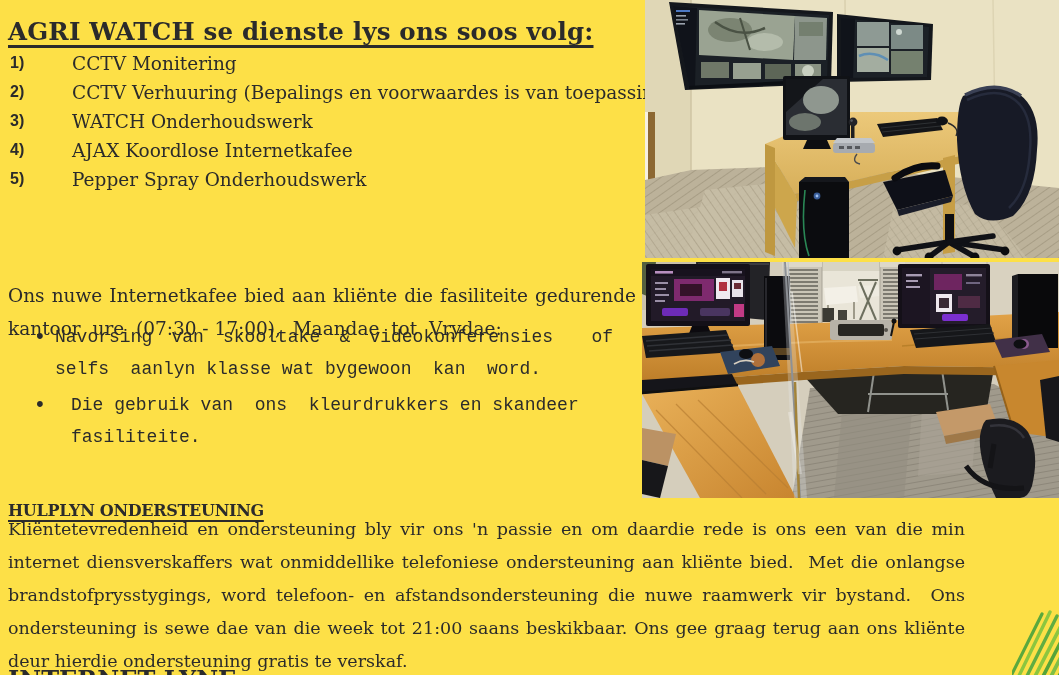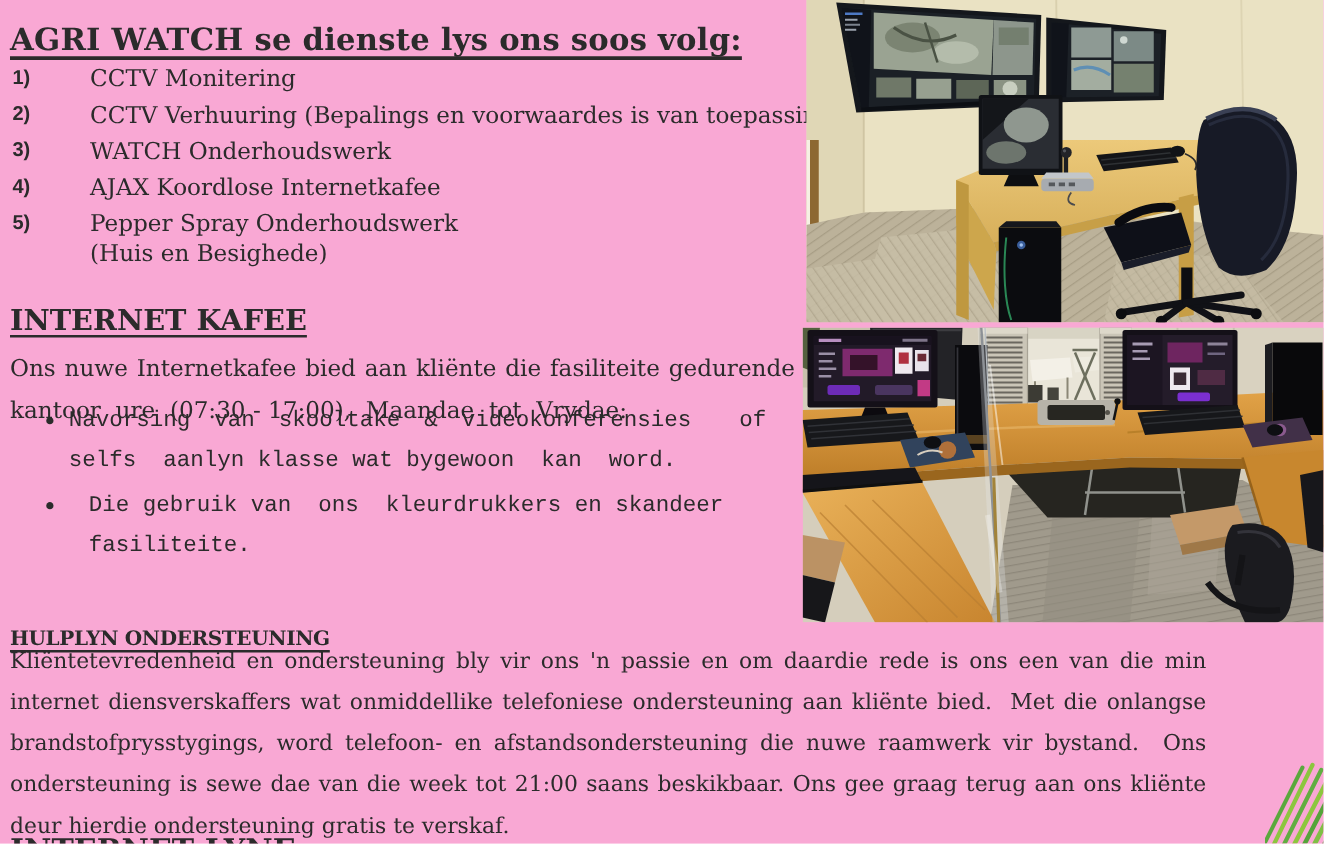--- a/index.html
+++ b/index.html
@@ -1,16 +1,16 @@
 <!DOCTYPE html>
 <html><head>
 <meta charset="utf-8">
 <style>
   html,body{margin:0;padding:0;background:#ffffff;}
-  #page{position:relative;width:1059px;height:675px;background:#f9a8d4;overflow:hidden;
+  #page{position:relative;width:1059px;height:675px;background:#fde047;overflow:hidden;
         font-family:"DejaVu Serif","Liberation Serif",serif;color:#2b2b2b;}
   .abs{position:absolute;}
   .title{left:8px;top:1px;font-size:24.5px;font-weight:bold;letter-spacing:.2px;white-space:nowrap;
          text-decoration:underline;text-decoration-thickness:2.5px;text-underline-offset:5px;}
   .svc-row{left:0;white-space:nowrap;height:24px;}
   .svc-num{position:absolute;left:10px;top:1px;font-family:"Liberation Sans",sans-serif;font-weight:bold;font-size:16px;}
   .svc-text{position:absolute;left:72px;top:0;font-size:18.5px;}
   .h2{left:8px;font-weight:bold;white-space:nowrap;
       text-decoration:underline;text-decoration-thickness:2px;text-underline-offset:4px;}
   .h-kafee{top:224px;font-size:23px;}
@@ -53,23 +53,21 @@
     <span class="svc-text">WATCH Onderhoudswerk</span>
   </div>
   <div class="abs svc-row" style="top:140px">
     <span class="svc-num">4)</span>
     <span class="svc-text">AJAX Koordlose Internetkafee</span>
   </div>
   <div class="abs svc-row" style="top:169px">
     <span class="svc-num">5)</span>
     <span class="svc-text">Pepper Spray Onderhoudswerk</span>
   </div>
-  <div class="abs" style="left:72px;top:193px;font-size:18.5px;white-space:nowrap;">(Huis en Besighede)</div>
-
-  <h2 class="abs h2 h-kafee">INTERNET KAFEE</h2>
+
   <p class="abs para intro">Ons nuwe Internetkafee bied aan kliënte die fasiliteite gedurende kantoor  ure  (07:30 - 17:00),  Maandae  tot  Vrydae:</p>
 
   <span class="abs dot dot1">•</span>
   <div class="abs para btext b1">Navorsing van skooltake &amp; videokonferensies  of  selfs  aanlyn klasse wat bygewoon  kan  word.</div>
 
   <span class="abs dot dot2">•</span>
   <div class="abs btext b2">Die gebruik van  ons  kleurdrukkers en skandeer fasiliteite.</div>
 
 
   <h2 class="abs h2 h-hulp">HULPLYN ONDERSTEUNING</h2>

